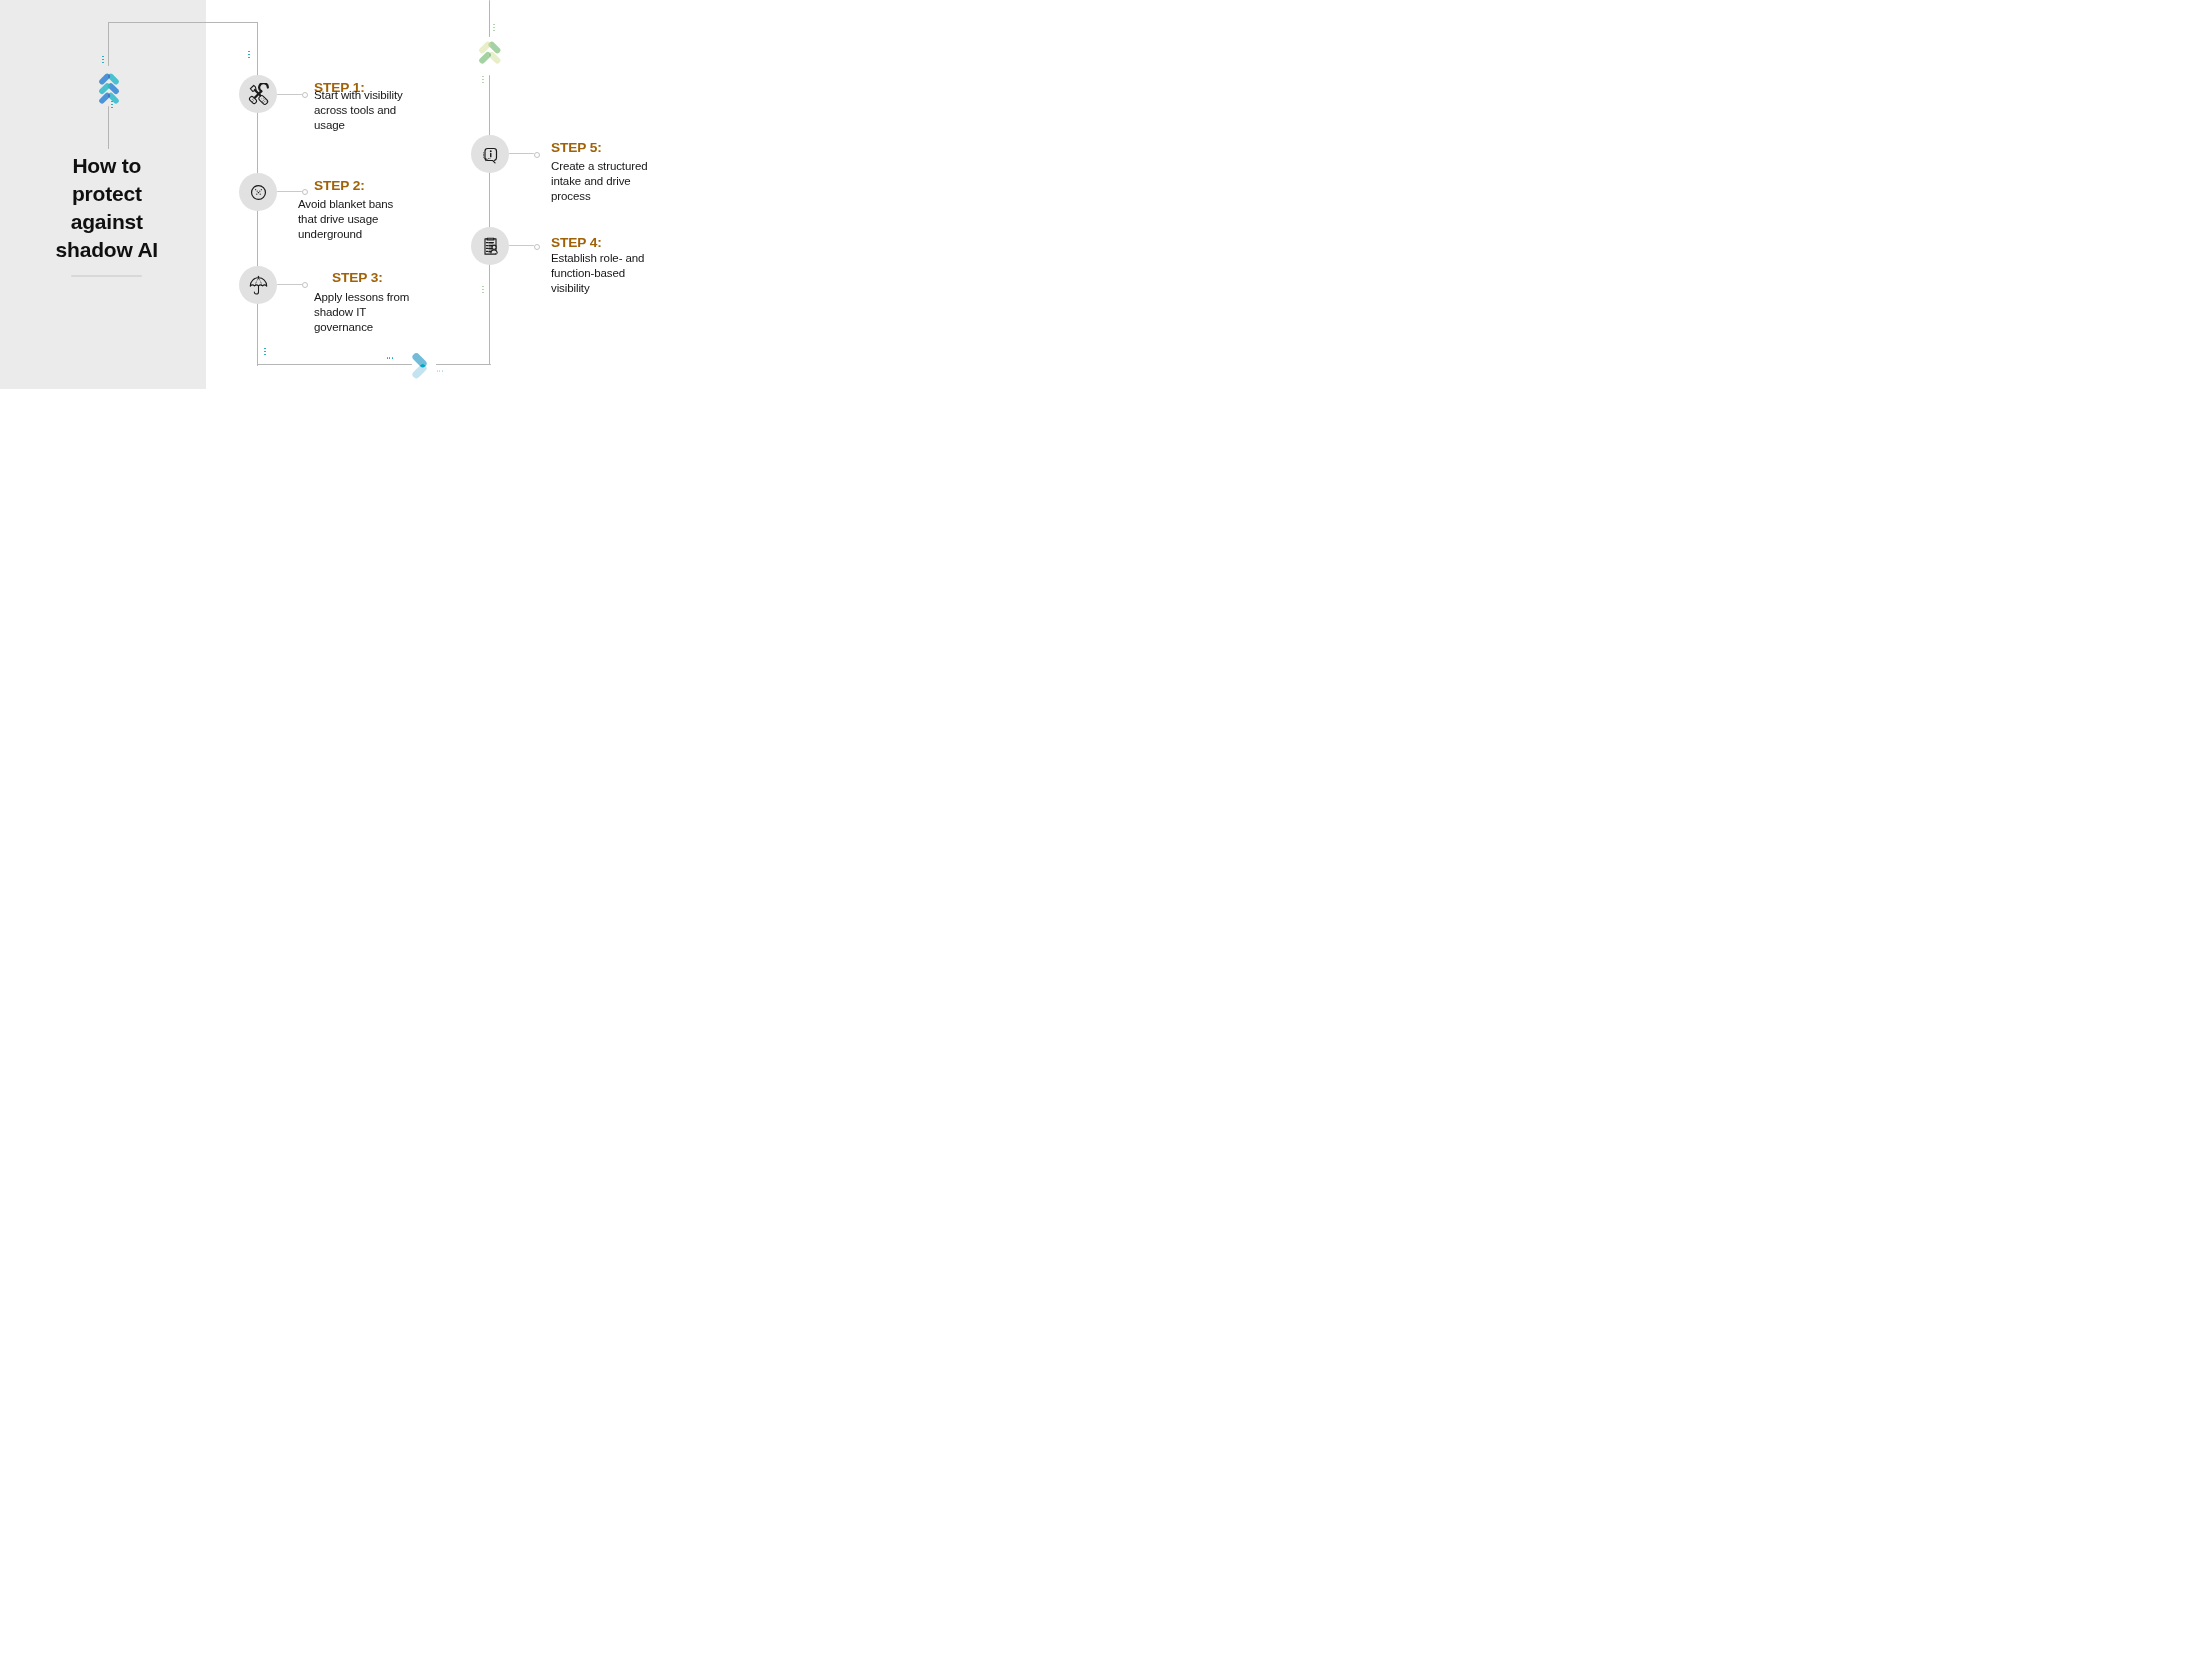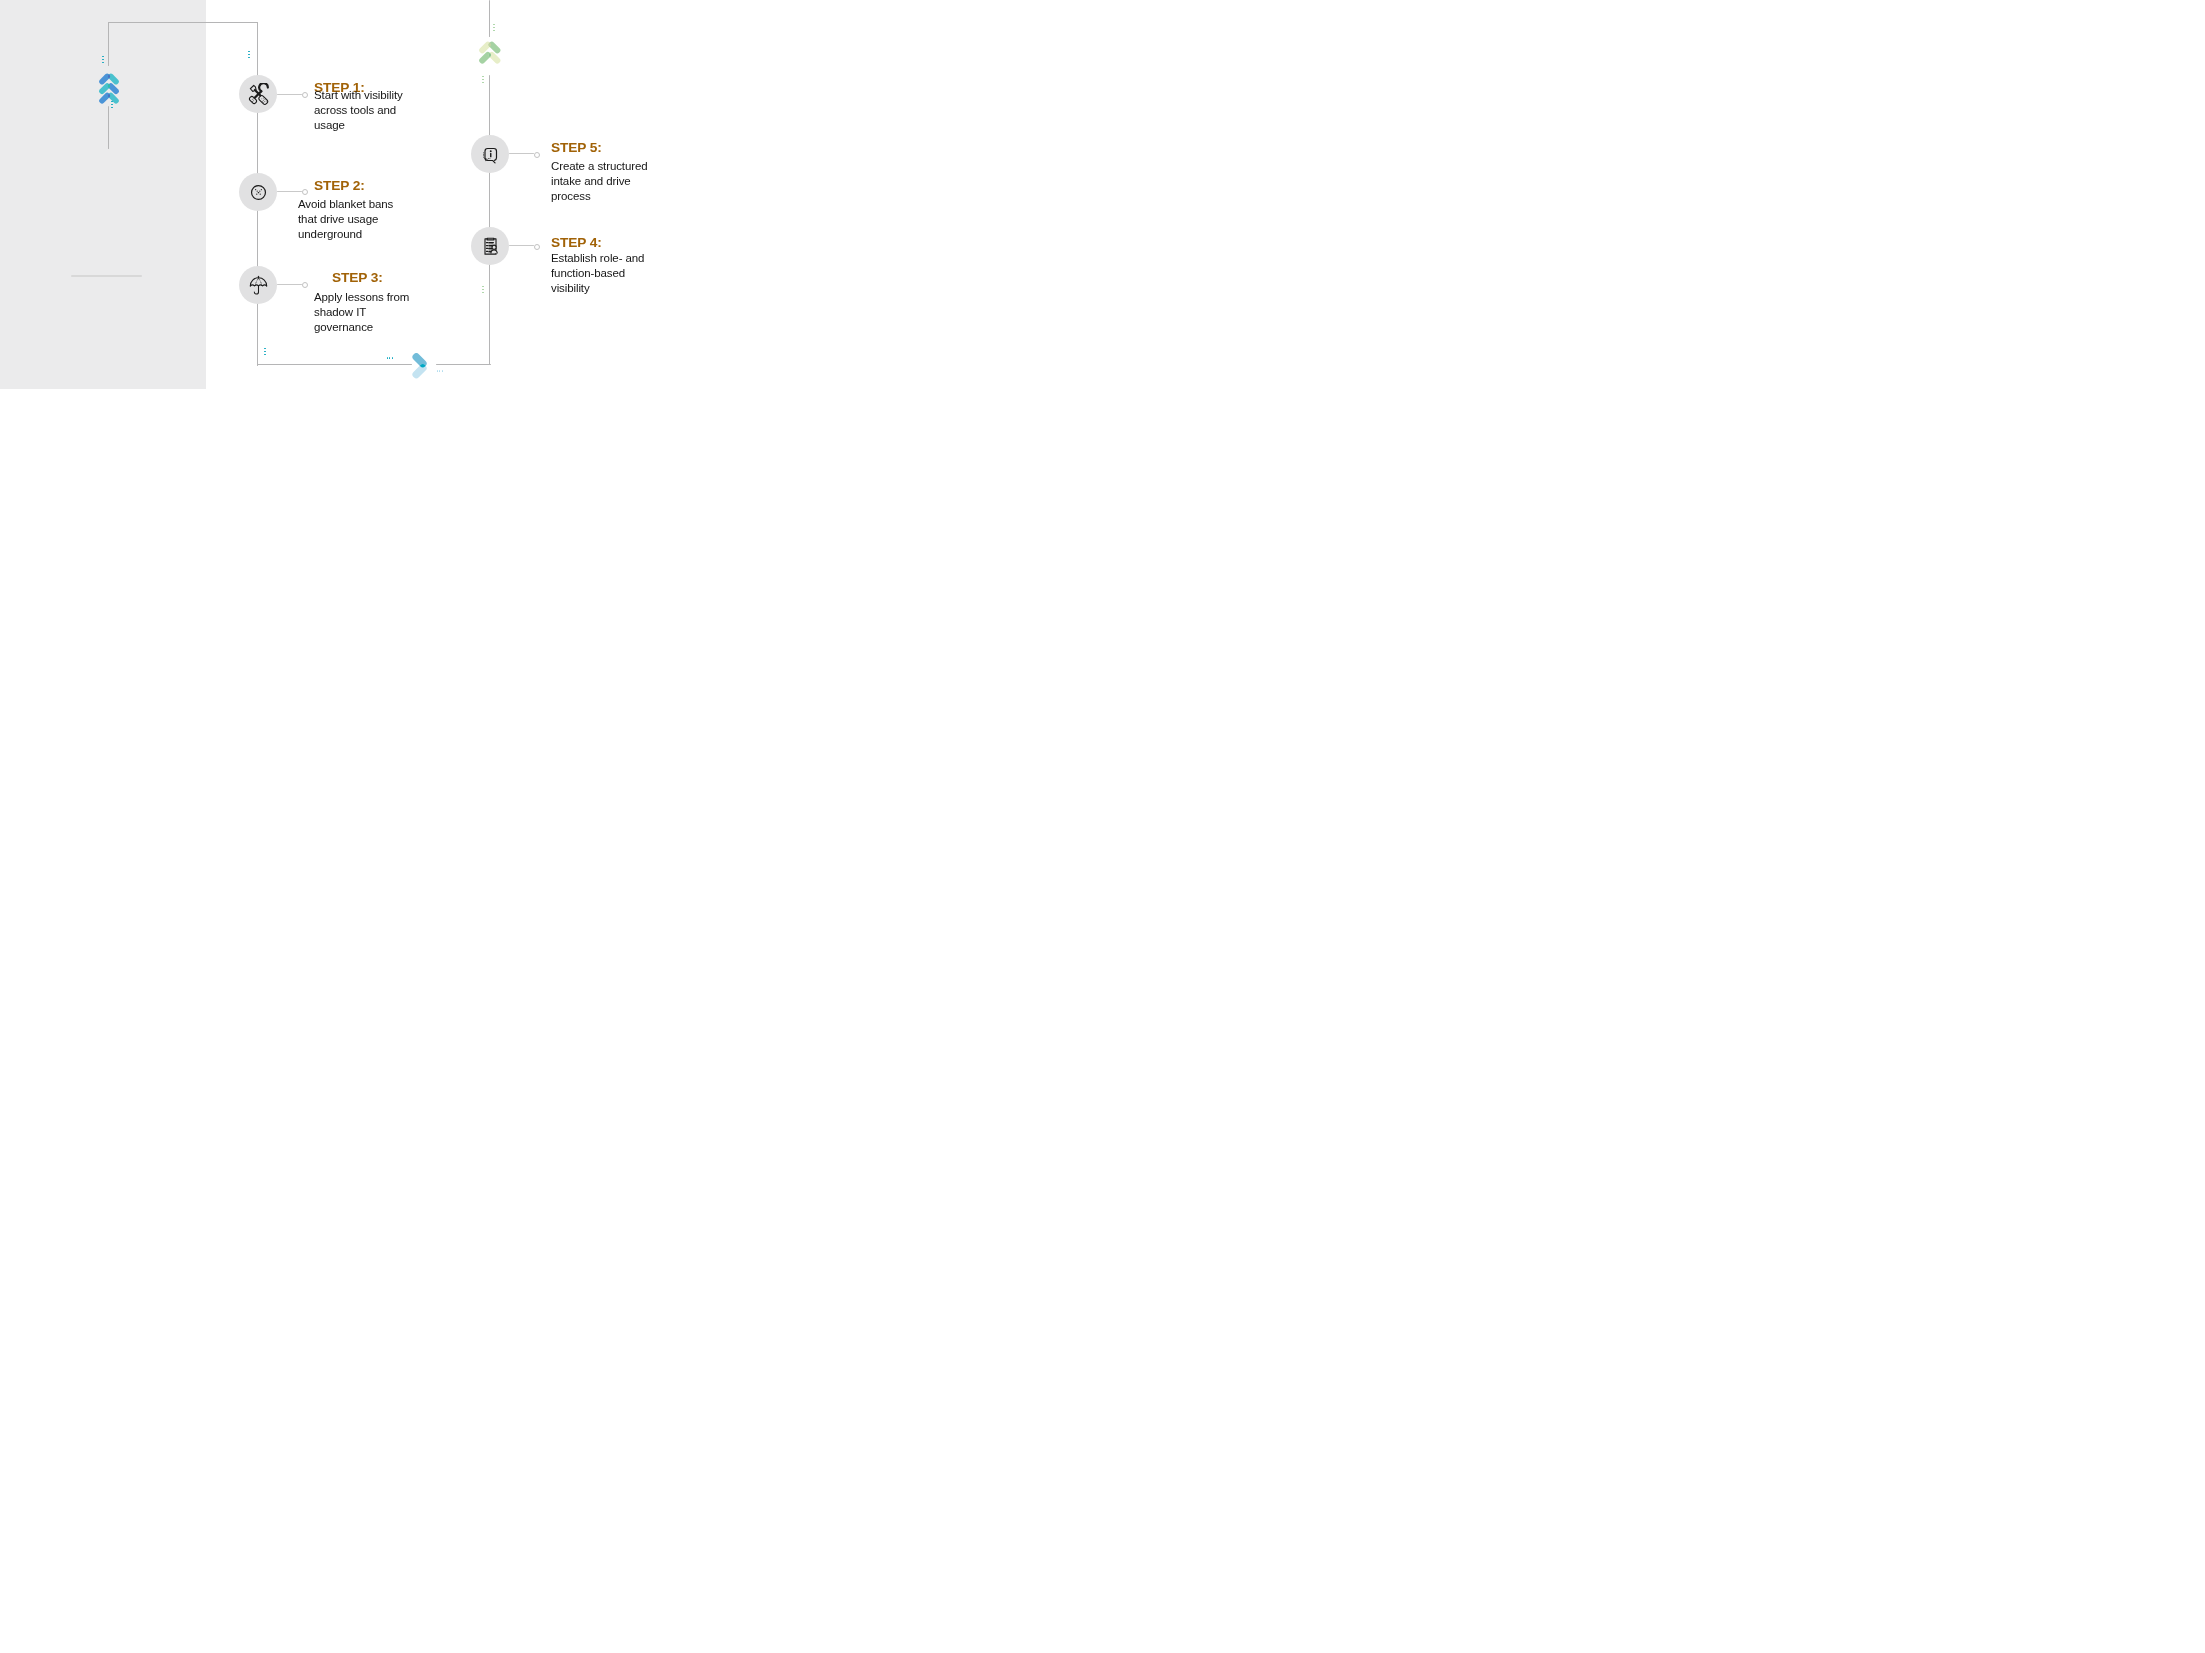--- a/index.html
+++ b/index.html
@@ -190,20 +190,24 @@
       <span></span>
       <span></span>
       <span></span>
     </div>
   <div class="abs dotcol green" style="left:482px; top:286px;">
       <span></span>
       <span></span>
       <span></span>
     </div>
 
+  <div id="main-title" class="abs">How to
+protect
+against
+shadow AI</div>
   <div id="title-divider" class="abs"></div>
 
   <div class="abs step-circle" style="left:239px; top:75px;">
     <svg viewBox="0 0 48 48" fill="none" stroke="#1b1b1b" stroke-width="2.3" stroke-linecap="round" stroke-linejoin="round">
       <path d="M30 17 A9 9 0 1 1 43.5 9.5" stroke-width="4.6"></path>
       <path d="M29.5 17.5 L14.5 32.5" stroke-width="4.6"></path>
       <rect x="7.8" y="27.5" width="9.5" height="16" rx="4.2" transform="rotate(-45 12.5 35.5)" fill="#e1e1e2"></rect>
       <g fill="#1b1b1b" stroke="none">
         <circle cx="11" cy="34" r="0.9"></circle>
           <circle cx="14" cy="37" r="0.9"></circle>

